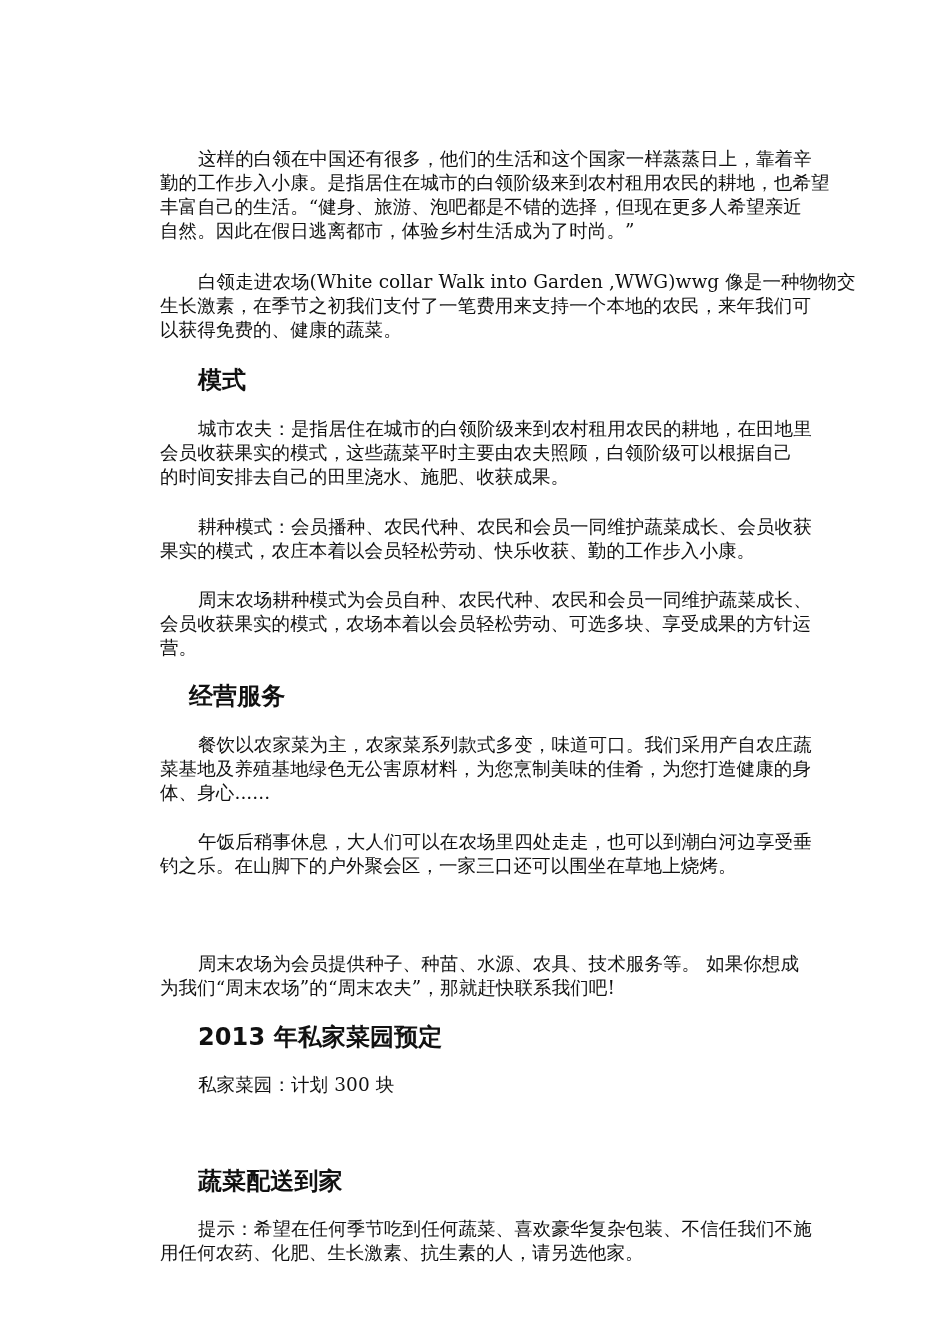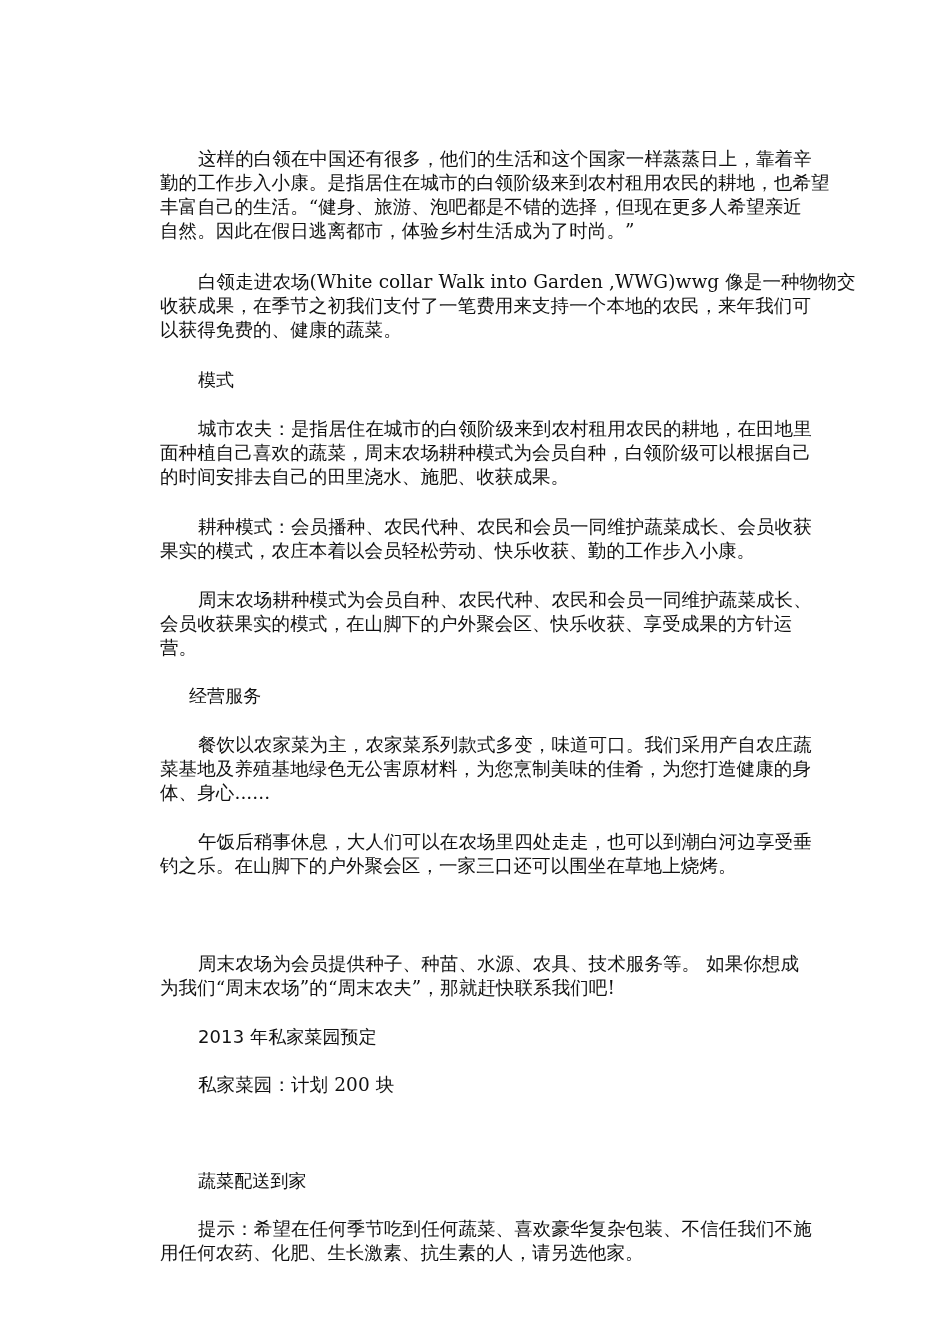--- a/index.html
+++ b/index.html
@@ -1,57 +1,57 @@
 <!DOCTYPE html>
 <html><head>
   <meta charset="utf-8">
   <style>
     html, body { margin: 0; padding: 0; background: #ffffff; }
     body { width: 950px; height: 1344px; position: relative; overflow: hidden;
       font-family: "DejaVu Serif", "Liberation Serif", serif; color: #111; }
     .page { position: absolute; left: 16px; top: 0; width: 950px; height: 1344px; margin-top: 32px; }
     .line { position: absolute; left: 144px; white-space: pre; font-size: 18.5px; line-height: 24px; letter-spacing: 0.1px; }
     .indent { left: 182px; }
-    .heading { font-weight: normal; font-family: "DejaVu Sans", "Liberation Sans", sans-serif; font-size: 18px; }
+    .heading { font-weight: bold; font-family: "DejaVu Sans", "Liberation Sans", sans-serif; font-size: 24px; }
     .h-left { left: 173px; }
   </style>
 </head>
 <body>
 
 <div class="page">
 
   <div>
     <div class="line indent" style="top:115px">这样的白领在中国还有很多，他们的生活和这个国家一样蒸蒸日上，靠着辛</div>
     <div class="line" style="top:139px">勤的工作步入小康。是指居住在城市的白领阶级来到农村租用农民的耕地，也希望</div>
     <div class="line" style="top:163px">丰富自己的生活。“健身、旅游、泡吧都是不错的选择，但现在更多人希望亲近</div>
     <div class="line" style="top:187px">自然。因此在假日逃离都市，体验乡村生活成为了时尚。”</div>
   </div>
 
   <div>
     <div class="line indent" style="top:238px">白领走进农场(White collar Walk into Garden ,WWG)wwg 像是一种物物交</div>
-    <div class="line" style="top:262px">收获成果，在季节之初我们支付了一笔费用来支持一个本地的农民，来年我们可</div>
+    <div class="line" style="top:262px">生长激素，在季节之初我们支付了一笔费用来支持一个本地的农民，来年我们可</div>
     <div class="line" style="top:286px">以获得免费的、健康的蔬菜。</div>
   </div>
 
   <div class="line indent heading" style="top:336px">模式</div>
 
   <div>
     <div class="line indent" style="top:385px">城市农夫：是指居住在城市的白领阶级来到农村租用农民的耕地，在田地里</div>
-    <div class="line" style="top:409px">面种植自己喜欢的蔬菜，周末农场耕种模式为会员自种，白领阶级可以根据自己</div>
+    <div class="line" style="top:409px">会员收获果实的模式，这些蔬菜平时主要由农夫照顾，白领阶级可以根据自己</div>
     <div class="line" style="top:433px">的时间安排去自己的田里浇水、施肥、收获成果。</div>
   </div>
 
   <div>
     <div class="line indent" style="top:483px">耕种模式：会员播种、农民代种、农民和会员一同维护蔬菜成长、会员收获</div>
     <div class="line" style="top:507px">果实的模式，农庄本着以会员轻松劳动、快乐收获、勤的工作步入小康。</div>
   </div>
 
   <div>
     <div class="line indent" style="top:556px">周末农场耕种模式为会员自种、农民代种、农民和会员一同维护蔬菜成长、</div>
-    <div class="line" style="top:580px">会员收获果实的模式，在山脚下的户外聚会区、快乐收获、享受成果的方针运</div>
+    <div class="line" style="top:580px">会员收获果实的模式，农场本着以会员轻松劳动、可选多块、享受成果的方针运</div>
     <div class="line" style="top:604px">营。</div>
   </div>
 
   <div class="line heading h-left" style="top:652px">经营服务</div>
 
   <div>
     <div class="line indent" style="top:701px">餐饮以农家菜为主，农家菜系列款式多变，味道可口。我们采用产自农庄蔬</div>
     <div class="line" style="top:725px">菜基地及养殖基地绿色无公害原材料，为您烹制美味的佳肴，为您打造健康的身</div>
     <div class="line" style="top:749px">体、身心......</div>
   </div>
@@ -62,21 +62,21 @@
   </div>
 
 
   <div>
     <div class="line indent" style="top:920px">周末农场为会员提供种子、种苗、水源、农具、技术服务等。 如果你想成</div>
     <div class="line" style="top:944px">为我们“周末农场”的“周末农夫”，那就赶快联系我们吧!</div>
   </div>
 
   <div class="line indent heading" style="top:993px">2013 年私家菜园预定</div>
 
-  <div class="line indent" style="top:1041px">私家菜园：计划 200 块</div>
+  <div class="line indent" style="top:1041px">私家菜园：计划 300 块</div>
 
 
   <div class="line indent heading" style="top:1137px">蔬菜配送到家</div>
 
   <div>
     <div class="line indent" style="top:1185px">提示：希望在任何季节吃到任何蔬菜、喜欢豪华复杂包装、不信任我们不施</div>
     <div class="line" style="top:1209px">用任何农药、化肥、生长激素、抗生素的人，请另选他家。</div>
   </div>
 
 </div>

